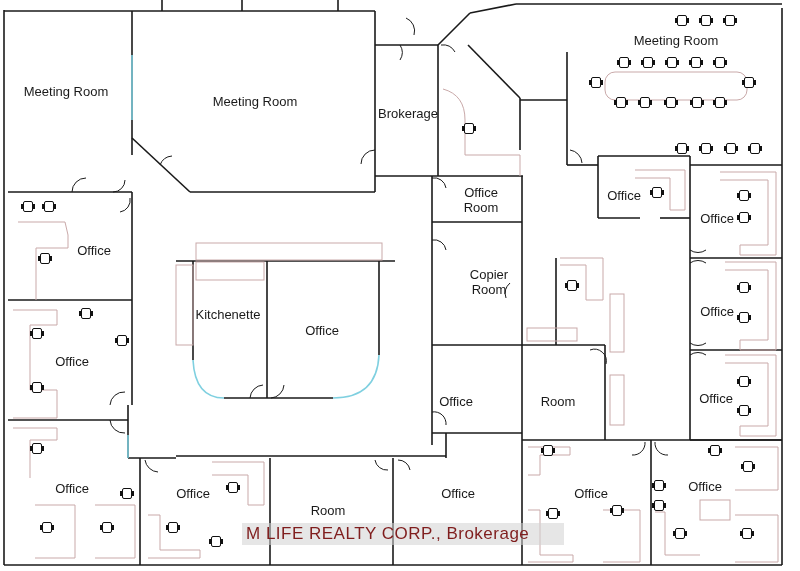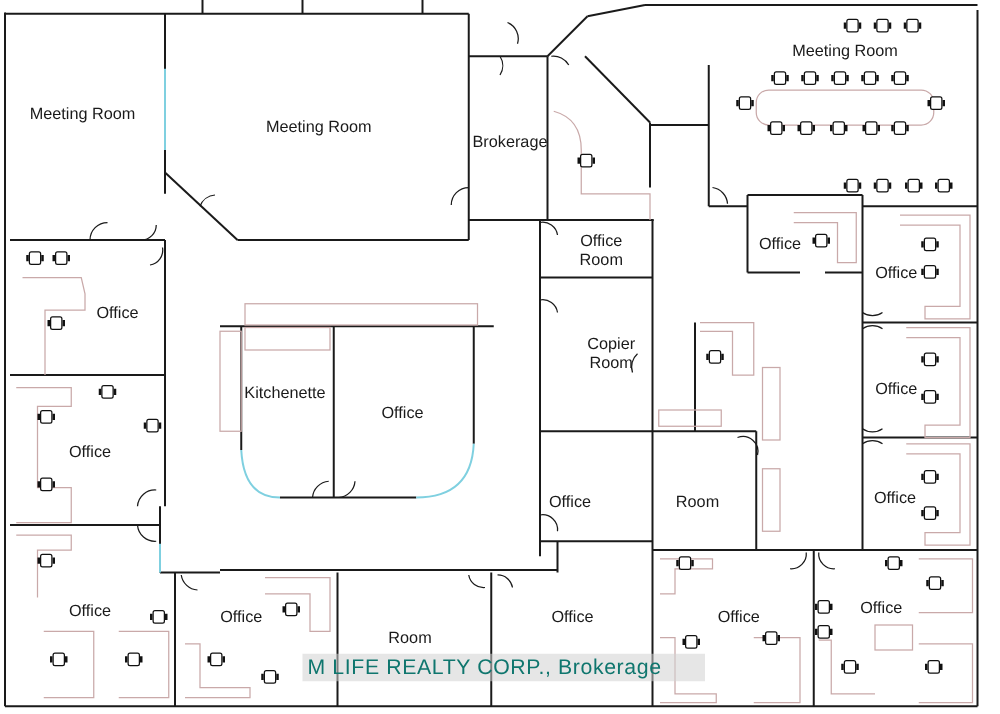--- a/index.html
+++ b/index.html
@@ -1,19 +1,19 @@
 <!DOCTYPE html>
 <html><head>
 <meta charset="utf-8">
 <style>
   html, body { margin:0; padding:0; background:#ffffff; }
   body { width:800px; height:571px; position:relative; overflow:hidden; font-family:"Liberation Sans", sans-serif; }
   #plan { position:absolute; left:0; top:0; width:800px; height:571px; }
   .label { position:absolute; font-size:13px; color:#1a1a1a; text-align:center; line-height:15px; white-space:pre; transform:translate(-50%,-50%); }
-  .watermark { position:absolute; left:242px; top:523px; width:318px; height:22px; background:rgba(210,210,210,0.55); color:#0f766e; font-size:17px; line-height:22px; letter-spacing:0.5px; padding-left:4px; white-space:nowrap; }
+  .watermark { position:absolute; left:242px; top:523px; width:318px; height:22px; background:rgba(210,210,210,0.55); color:#7f1d1d; font-size:17px; line-height:22px; letter-spacing:0.5px; padding-left:4px; white-space:nowrap; }
   .chair { position:absolute; width:10px; height:11px; border:1.5px solid #111; border-radius:2px; background:#fff; box-sizing:border-box; }
   .chair::before, .chair::after { content:""; position:absolute; top:2px; width:2px; height:5px; background:#111; }
   .chair::before { left:-3px; } .chair::after { right:-3px; }
 </style>
 </head>
 <body>
 
 <svg id="plan" viewBox="0 0 800 571" xmlns="http://www.w3.org/2000/svg">
   <g stroke="#1a1a1a" stroke-width="1.6" fill="none">
 

